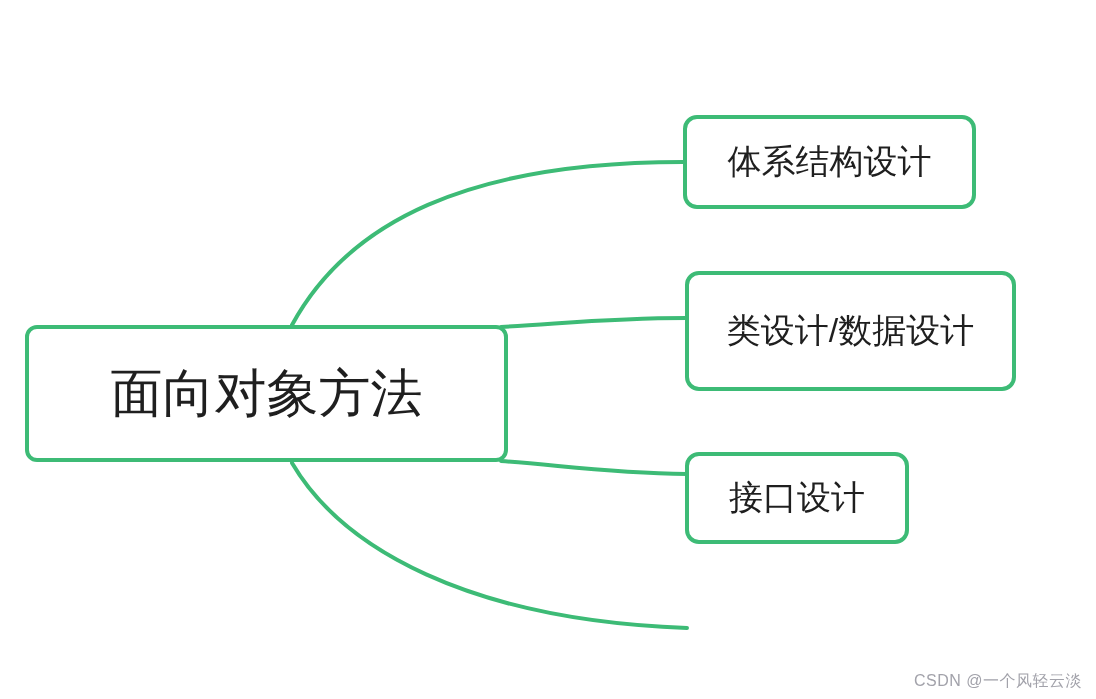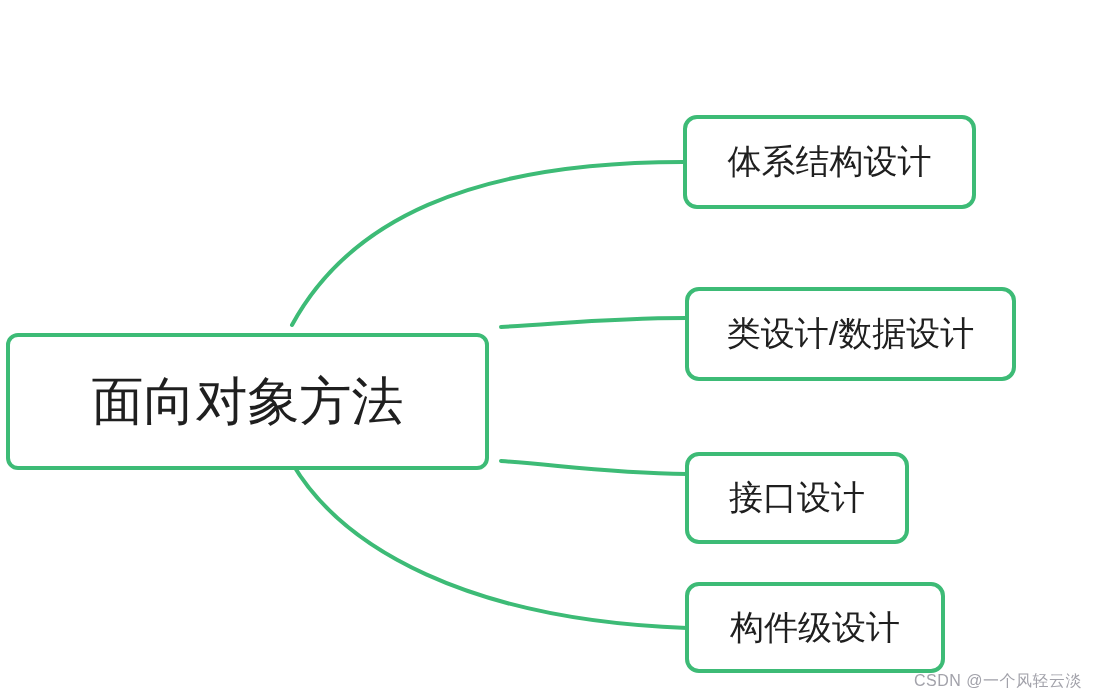--- a/index.html
+++ b/index.html
@@ -34,34 +34,33 @@
     align-items: center;
     justify-content: center;
     background: #ffffff;
     border: 4px solid var(--branch, #3dbb76);
     color: var(--text, #1f1f1f);
     z-index: 2;
     white-space: nowrap;
     cursor: default;
   }
   .node-root {
-    left: 6px;
+    left: 25px;
     top: 325px;
     width: 483px;
     height: 137px;
     border-radius: 12px;
     font-size: 52px;
-    margin-top: 8px;
   }
   .node-child {
     border-radius: 14px;
     font-size: 34px;
   }
   #node-c1 { left: 683px; top: 115px; width: 293px; height: 94px; text-align: center; }
-  #node-c2 { left: 685px; top: 271px; width: 331px; height: 94px; margin-top: 16px; }
+  #node-c2 { left: 685px; top: 271px; width: 331px; height: 120px; }
   #node-c3 { left: 685px; top: 452px; width: 224px; height: 92px; }
   #node-c4 { left: 685px; top: 582px; width: 260px; height: 91px; }
   .watermark {
     position: absolute;
     right: 14px;
     top: 671px;
     z-index: 1;
     color: var(--watermark, #a2a2aa);
     font-size: 16px;
     letter-spacing: 0.5px;
@@ -80,17 +79,16 @@
   </svg>
 
   <div class="node node-root" id="node-root">面向对象方法</div>
 
   <div class="node node-child" id="node-c1">体系结构设计</div>
 
   <div class="node node-child" id="node-c2">类设计/数据设计</div>
 
   <div class="node node-child" id="node-c3">接口设计</div>
 
-  <div class="node node-child" id="node-c4">构件级设计</div>
 
   <div class="watermark">CSDN @一个风轻云淡</div>
 
 </div>
 
 </body></html>

